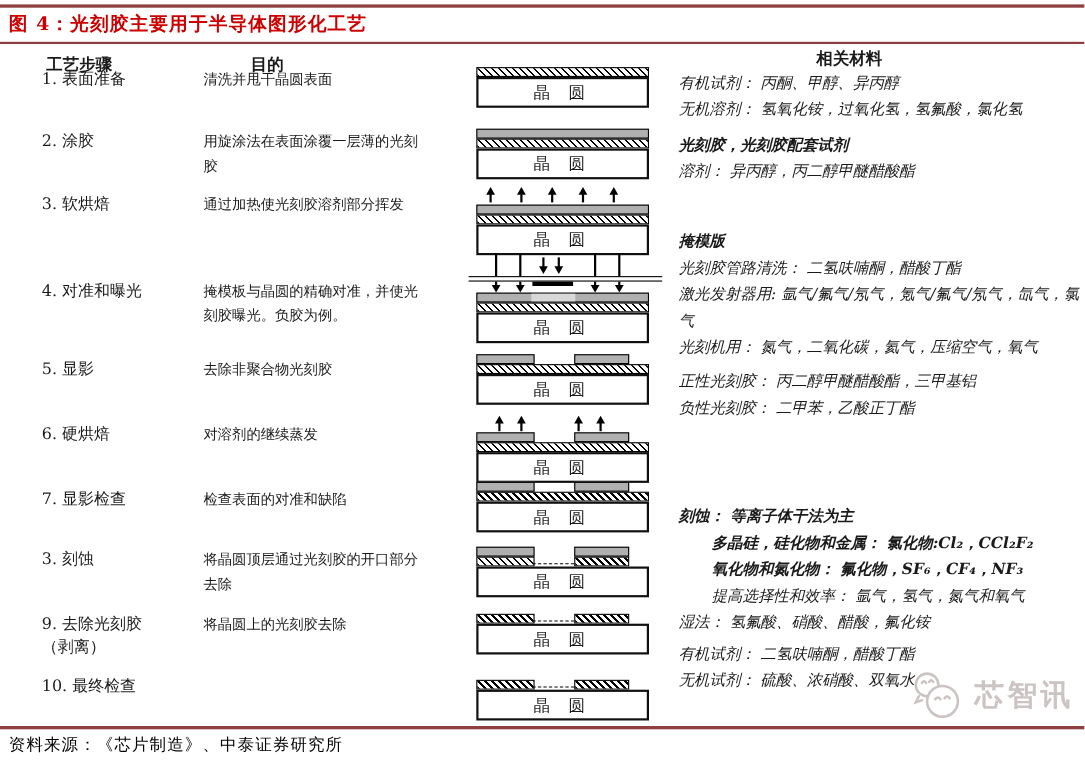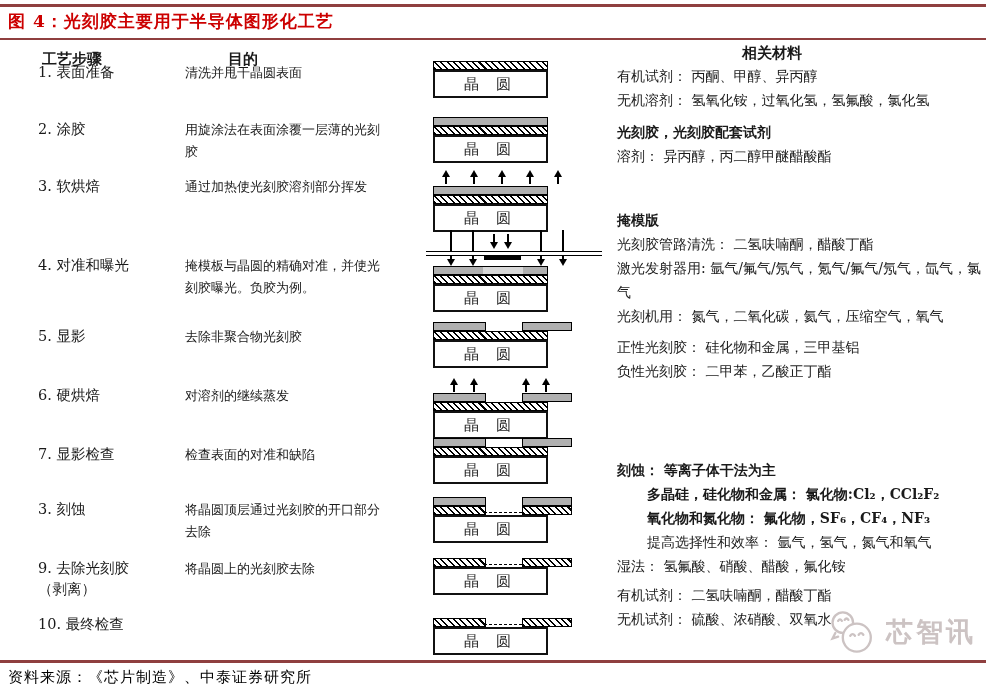--- a/index.html
+++ b/index.html
@@ -19,42 +19,42 @@
   #head-steps{left:42px;top:50px;}
   #head-purpose{left:228px;top:50px;}
   #head-materials{left:742px;top:44px;}
 
   
   .step-label{position:absolute;left:38px;width:150px;font-size:14.5px;line-height:21px;white-space:pre-line;}
   .step-purpose{position:absolute;left:185px;width:200px;font-size:13px;line-height:22px;}
 
   
   .diag{position:absolute;left:433px;width:139px;}
-  .layer{position:absolute;left:0;width:115px;box-sizing:border-box;}
+  .layer{position:absolute;left:0;width:157px;box-sizing:border-box;}
   .hatch{height:9px;border:1px solid #000;
          background:repeating-linear-gradient(45deg,#000 0 1.5px,#fff 1.5px 4.5px);}
   .gray{height:9px;background:#b0b0b0;border:1px solid #000;}
   .seg-l{width:53px;}
   .seg-r{left:89px;width:50px;}
   .wbox{height:28px;background:#fff;border:2px solid #111;text-align:center;
         font-size:15px;letter-spacing:6px;line-height:25px;}
   .dash{position:absolute;left:51px;width:38px;height:0;border-bottom:1.5px dashed #000;}
   .arr{position:absolute;width:2px;background:#000;}
   .arr::after{content:"";position:absolute;left:-3.5px;width:0;height:0;
               border-left:4.5px solid transparent;border-right:4.5px solid transparent;}
   .arr.up::after{top:-6px;border-bottom:7px solid #000;}
   .arr.down::after{bottom:-6px;border-top:7px solid #000;}
   .plate{position:absolute;left:-7px;width:176px;height:5px;background:#fff;
          border-top:1.5px solid #000;border-bottom:1.5px solid #000;box-sizing:border-box;}
   .opaque{position:absolute;left:51px;width:37px;height:4px;background:#000;}
   .lite{position:absolute;left:50px;width:40px;height:7px;background:#d8d8d8;}
 
   
   .mat-block{position:absolute;left:617px;width:369px;font-size:14px;line-height:24px;}
-  .mat-line{min-height:24px;}
+  .mat-line{min-height:24px;font-style:italic;}
   .bold{font-weight:bold;}
   .indent{padding-left:30px;}
 
   
   #watermark{position:absolute;left:826px;top:604px;display:flex;align-items:center;z-index:3;}
   #wm-text{font-size:27px;font-weight:bold;color:#ccc3c3;letter-spacing:3px;margin-left:4px;
            font-family:"DejaVu Sans","Liberation Sans",sans-serif;}
 </style>
 </head>
 <body>
@@ -186,21 +186,21 @@
   </div>
 
   <div class="mat-block" style="top:208px">
     <div class="mat-line bold">掩模版</div>
     <div class="mat-line">光刻胶管路清洗： 二氢呋喃酮，醋酸丁酯</div>
     <div class="mat-line">激光发射器用: 氩气/氟气/氖气，氪气/氟气/氖气，氙气，氯气</div>
     <div class="mat-line">光刻机用： 氮气，二氧化碳，氦气，压缩空气，氧气</div>
   </div>
 
   <div class="mat-block" style="top:335px">
-    <div class="mat-line">正性光刻胶： 硅化物和金属，三甲基铝</div>
+    <div class="mat-line">正性光刻胶： 丙二醇甲醚醋酸酯，三甲基铝</div>
     <div class="mat-line">负性光刻胶： 二甲苯，乙酸正丁酯</div>
   </div>
 
   <div class="mat-block" style="top:458px">
     <div class="mat-line bold">刻蚀： 等离子体干法为主</div>
     <div class="mat-line bold indent">多晶硅，硅化物和金属： 氯化物:Cl₂，CCl₂F₂</div>
     <div class="mat-line bold indent">氧化物和氮化物： 氟化物，SF₆，CF₄，NF₃</div>
     <div class="mat-line indent">提高选择性和效率： 氩气，氢气，氮气和氧气</div>
     <div class="mat-line">湿法： 氢氟酸、硝酸、醋酸，氟化铵</div>
   </div>

